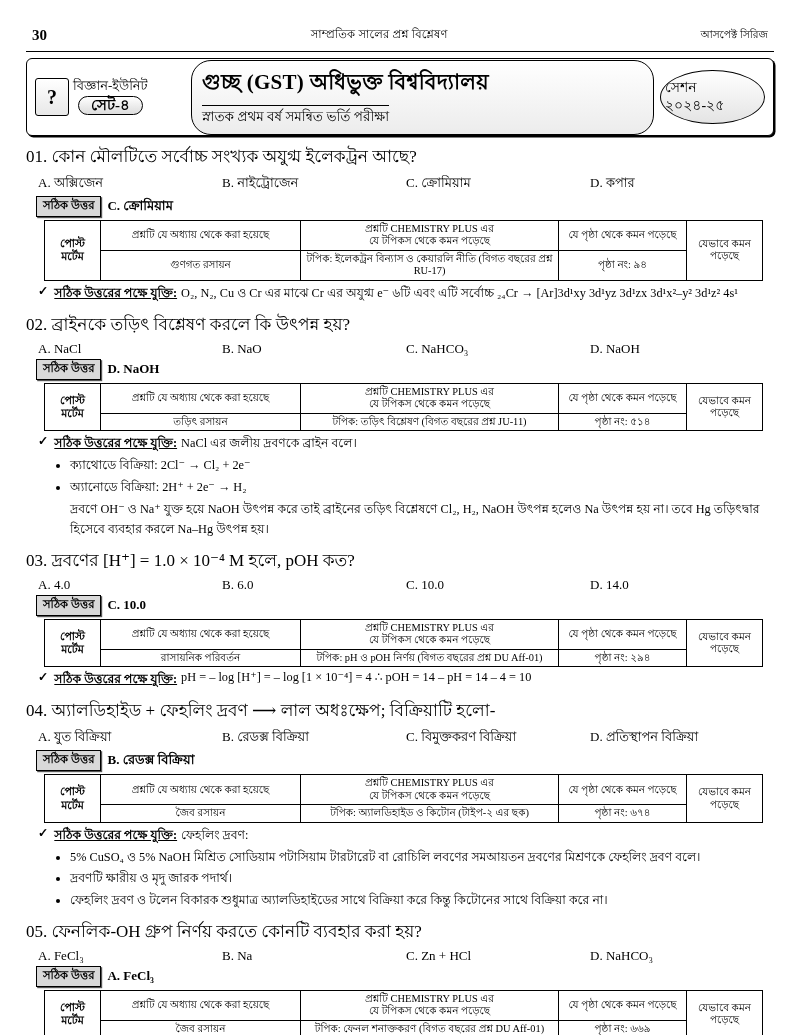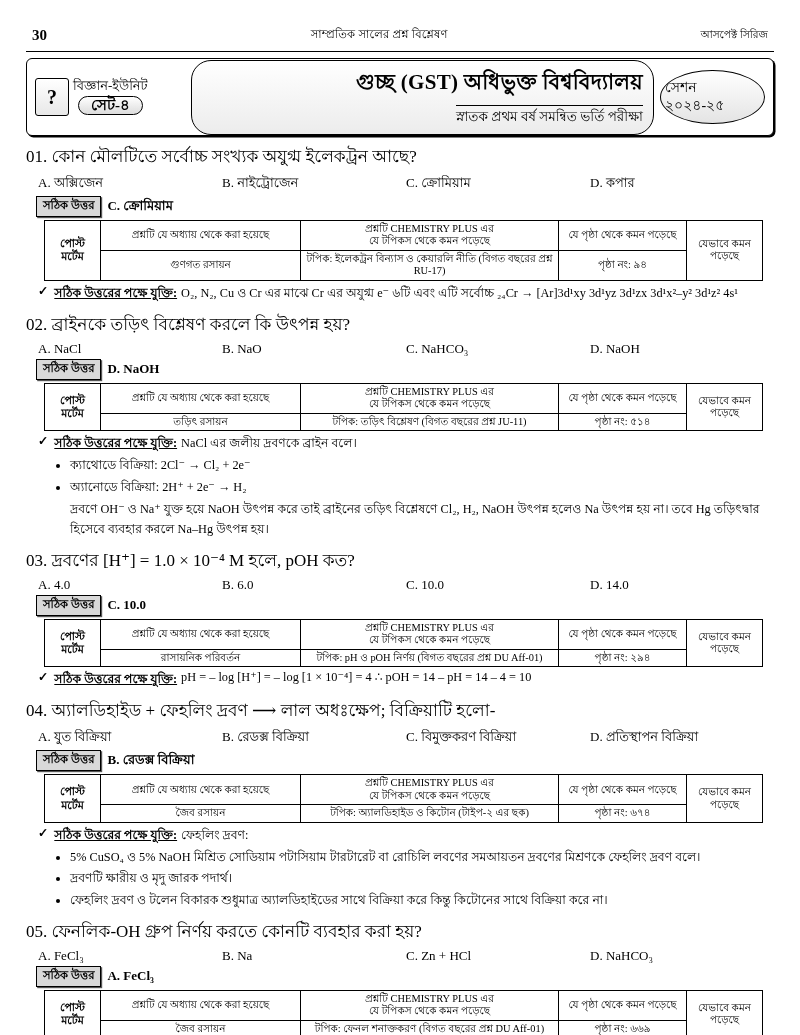--- a/index.html
+++ b/index.html
@@ -68,21 +68,21 @@
     border: 1.2px solid #000;
     border-radius: 10px;
     padding: 0px 12px;
     font-size: 15px;
     font-weight: bold;
     background: linear-gradient(#fff,#dcdcdc);
     margin-top: 2px;
   }
   .banner-center {
     flex: 1;
-    text-align: right;
+    text-align: left;
     border: 1.3px solid #000;
     border-radius: 20px;
     margin: 0 6px;
     padding: 5px 10px;
     background: linear-gradient(#ffffff, #ececec);
   }
   .banner-title {
     font-size: 21px;
     font-weight: bold;
     letter-spacing: .3px;

